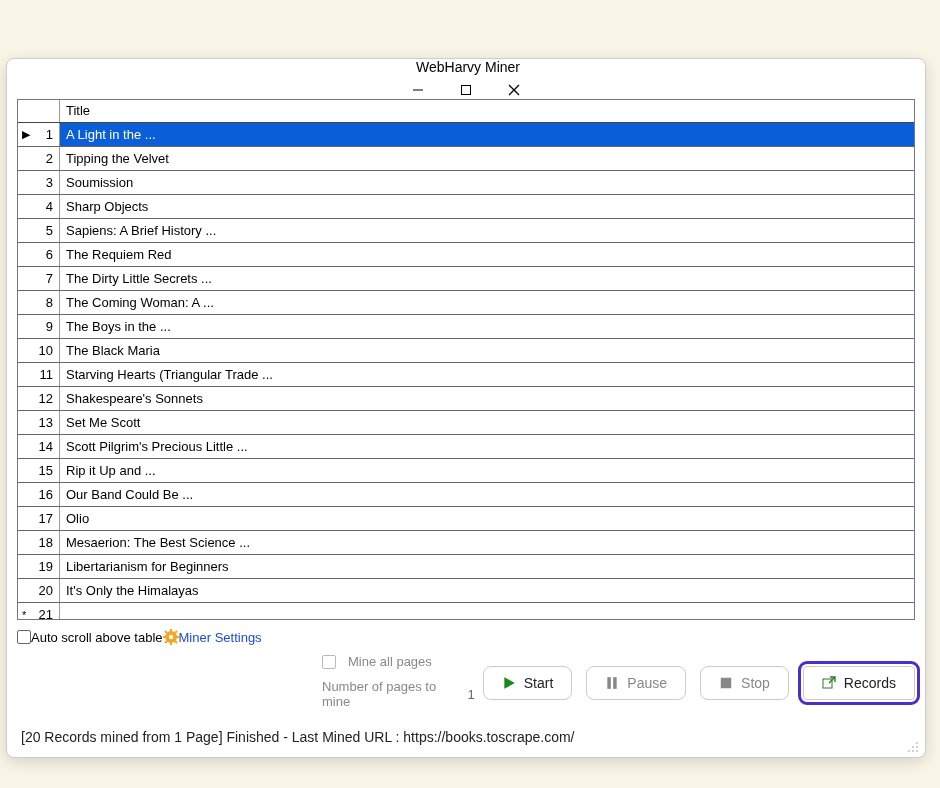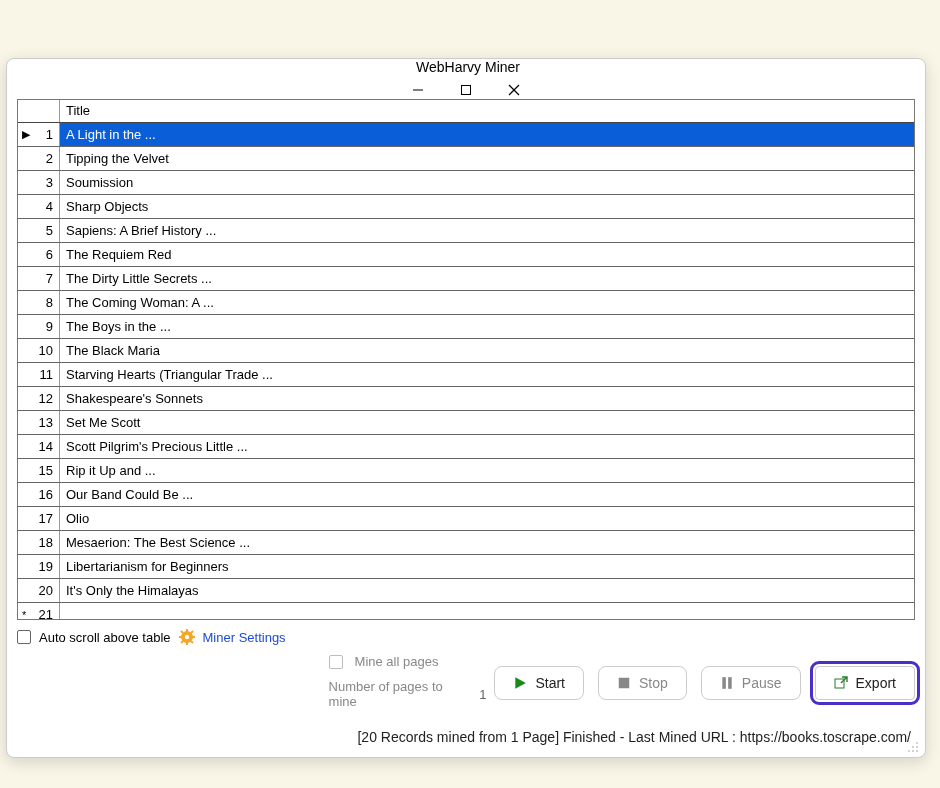--- a/index.html
+++ b/index.html
@@ -116,21 +116,20 @@
     .row-indicator {
       position: absolute;
       left: 4px;
       font-size: 11px;
     }
     .controls-row {
       display: flex;
       align-items: center;
       padding-top: 6px;
       height: 28px;
-      gap: 8px;
     }
     .checkbox {
       width: 14px;
       height: 14px;
       border: 1px solid #666;
       border-radius: 2px;
       display: inline-block;
       cursor: pointer;
       background: #fff;
     }
@@ -185,21 +184,20 @@
       outline-offset: 2px;
       border-radius: 4px;
     }
     .btn .ico { width: 14px; height: 14px; display:flex; align-items:center; justify-content:center; }
     .statusbar {
       padding: 6px 4px 4px 4px;
       font-size: 14px;
       color: #222;
       display: flex;
       align-items:center;
-      justify-content:flex-end;
     }
     .resize-grip {
       position:absolute;
       right:6px; bottom:4px;
       width:14px;height:14px;
       opacity:0.5;
     }
     .btn.disabled { color:#888; }
   </style>
 </head>
@@ -405,42 +403,42 @@
           <span class="ico">
               <svg viewBox="0 0 12 12">
                 <polygon points="2,1 11,6 2,11" fill="#188a1a"></polygon>
               </svg>
             </span>
           <span>Start</span>
         </div>
         <div class="btn disabled">
           <span class="ico">
               <svg viewBox="0 0 12 12">
-                <rect x="1.5" y="1.5" width="9" height="9" fill="#888"></rect>
-              </svg>
-            </span>
-          <span>Stop</span>
-        </div>
-        <div class="btn disabled">
-          <span class="ico">
-              <svg viewBox="0 0 12 12">
                 <rect x="2" y="1" width="3" height="10" fill="#888"></rect>
                 <rect x="7" y="1" width="3" height="10" fill="#888"></rect>
               </svg>
             </span>
           <span>Pause</span>
+        </div>
+        <div class="btn disabled">
+          <span class="ico">
+              <svg viewBox="0 0 12 12">
+                <rect x="1.5" y="1.5" width="9" height="9" fill="#888"></rect>
+              </svg>
+            </span>
+          <span>Stop</span>
         </div>
         <div class="btn highlight">
           <span class="ico">
               <svg viewBox="0 0 14 14">
                 <rect x="1" y="3" width="9" height="9" fill="#fff" stroke="#2a7a2a" stroke-width="1"></rect>
                 <path d="M8 1 L13 1 L13 6 M13 1 L7 7" fill="none" stroke="#2a7a2a" stroke-width="1.4"></path>
               </svg>
             </span>
-          <span>Export</span>
+          <span>Records</span>
         </div>
       </div>
     </div>
 
     <div class="statusbar">
       <span>[20 Records mined from 1 Page]  Finished - Last Mined URL : https://books.toscrape.com/</span>
     </div>
     <div class="resize-grip">
       <svg viewBox="0 0 14 14">
           <g fill="#888">

